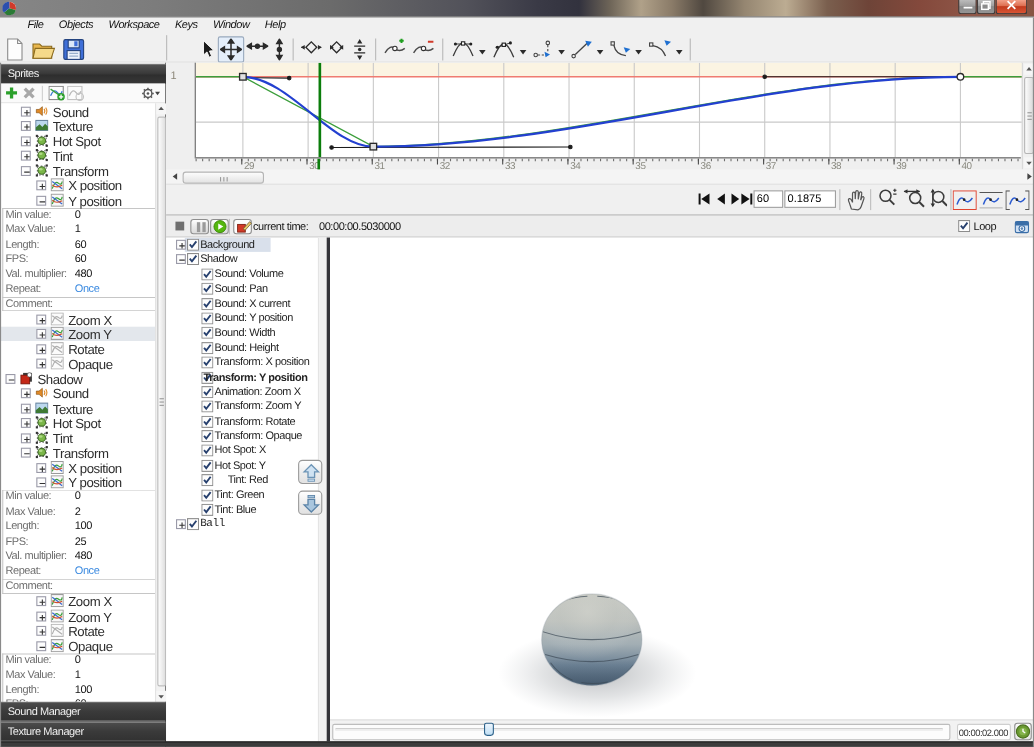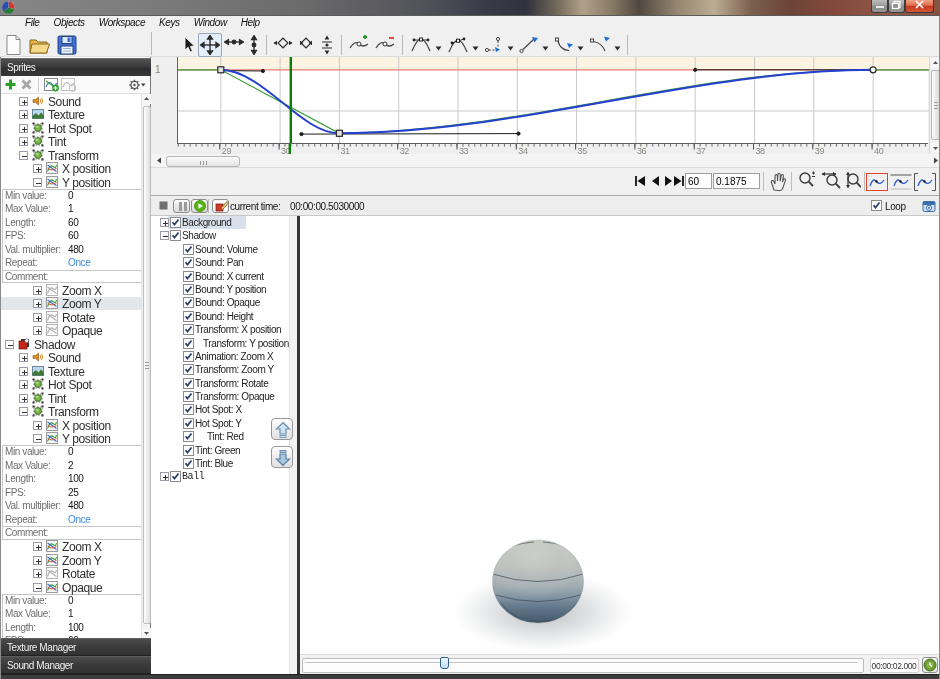--- a/index.html
+++ b/index.html
@@ -734,22 +734,22 @@
   <div id="sidebar-thumb">
     <div class="thumb-grip" style="top:255px;"></div>
       <div class="thumb-grip" style="top:258px;"></div>
       <div class="thumb-grip" style="top:261px;"></div>
   </div>
   <div class="scroll-arrow" style="top:534px;"><svg width="9" height="10">
         <path d="M2 4 L4.5 7 L7 4 Z" fill="#555"></path>
       </svg></div>
 </div>
 <div class="abs" id="manager-bars">
+  <div class="manager-bar">Sound Manager</div>
   <div class="manager-bar">Texture Manager</div>
-  <div class="manager-bar">Sound Manager</div>
 </div>
 
 <div class="abs" id="curve-panel"></div>
 <div class="abs" id="y-ruler">
   <div id="y-label-1">1</div>
 </div>
 <div class="abs" id="plot">
     <svg id="plot-svg" width="751" height="86">
       <rect x="0" y="0" width="751" height="12.8" fill="#fbf4e2"></rect>
       <line x1="42.8" y1="0" x2="42.8" y2="86" stroke="#c9c9c9"></line>
@@ -1123,42 +1123,42 @@
           <rect x="0.5" y="0.5" width="10" height="10" fill="#fdfdfd" stroke="#8c8c8c"></rect>
           <path d="M2.5 5.2 L4.5 7.6 L8.5 2.4" stroke="#27406e" stroke-width="1.7" fill="none"></path>
         </svg></span>
       <span class="track-label" style="left: 44px;">Bound: Y position</span>
     </div>
     <div class="track-row">
       <span class="tcheck" style="left: 32px;"><svg width="11" height="11" viewBox="0 0 11 11">
           <rect x="0.5" y="0.5" width="10" height="10" fill="#fdfdfd" stroke="#8c8c8c"></rect>
           <path d="M2.5 5.2 L4.5 7.6 L8.5 2.4" stroke="#27406e" stroke-width="1.7" fill="none"></path>
         </svg></span>
-      <span class="track-label" style="left: 44px;">Bound: Opaque</span>
+      <span class="track-label" style="left: 44px;">Bound: Width</span>
     </div>
     <div class="track-row">
       <span class="tcheck" style="left: 32px;"><svg width="11" height="11" viewBox="0 0 11 11">
           <rect x="0.5" y="0.5" width="10" height="10" fill="#fdfdfd" stroke="#8c8c8c"></rect>
           <path d="M2.5 5.2 L4.5 7.6 L8.5 2.4" stroke="#27406e" stroke-width="1.7" fill="none"></path>
         </svg></span>
       <span class="track-label" style="left: 44px; text-align: center;">Bound: Height</span>
     </div>
     <div class="track-row">
       <span class="tcheck" style="left: 32px;"><svg width="11" height="11" viewBox="0 0 11 11">
           <rect x="0.5" y="0.5" width="10" height="10" fill="#fdfdfd" stroke="#8c8c8c"></rect>
           <path d="M2.5 5.2 L4.5 7.6 L8.5 2.4" stroke="#27406e" stroke-width="1.7" fill="none"></path>
         </svg></span>
       <span class="track-label" style="left: 44px;">Transform: X position</span>
     </div>
     <div class="track-row">
       <span class="tcheck" style="left: 32px;"><svg width="11" height="11" viewBox="0 0 11 11">
           <rect x="0.5" y="0.5" width="10" height="10" fill="#fdfdfd" stroke="#8c8c8c"></rect>
           <path d="M2.5 5.2 L4.5 7.6 L8.5 2.4" stroke="#27406e" stroke-width="1.7" fill="none"></path>
         </svg></span>
-      <span class="track-label" style="left: 52px;">Transform: Y position</span>
+      <span class="track-label" style="left: 34px; font-weight: bold;">Transform: Y position</span>
     </div>
     <div class="track-row">
       <span class="tcheck" style="left: 32px;"><svg width="11" height="11" viewBox="0 0 11 11">
           <rect x="0.5" y="0.5" width="10" height="10" fill="#fdfdfd" stroke="#8c8c8c"></rect>
           <path d="M2.5 5.2 L4.5 7.6 L8.5 2.4" stroke="#27406e" stroke-width="1.7" fill="none"></path>
         </svg></span>
       <span class="track-label" style="left: 44px;">Animation: Zoom X</span>
     </div>
     <div class="track-row">
       <span class="tcheck" style="left: 32px;"><svg width="11" height="11" viewBox="0 0 11 11">

